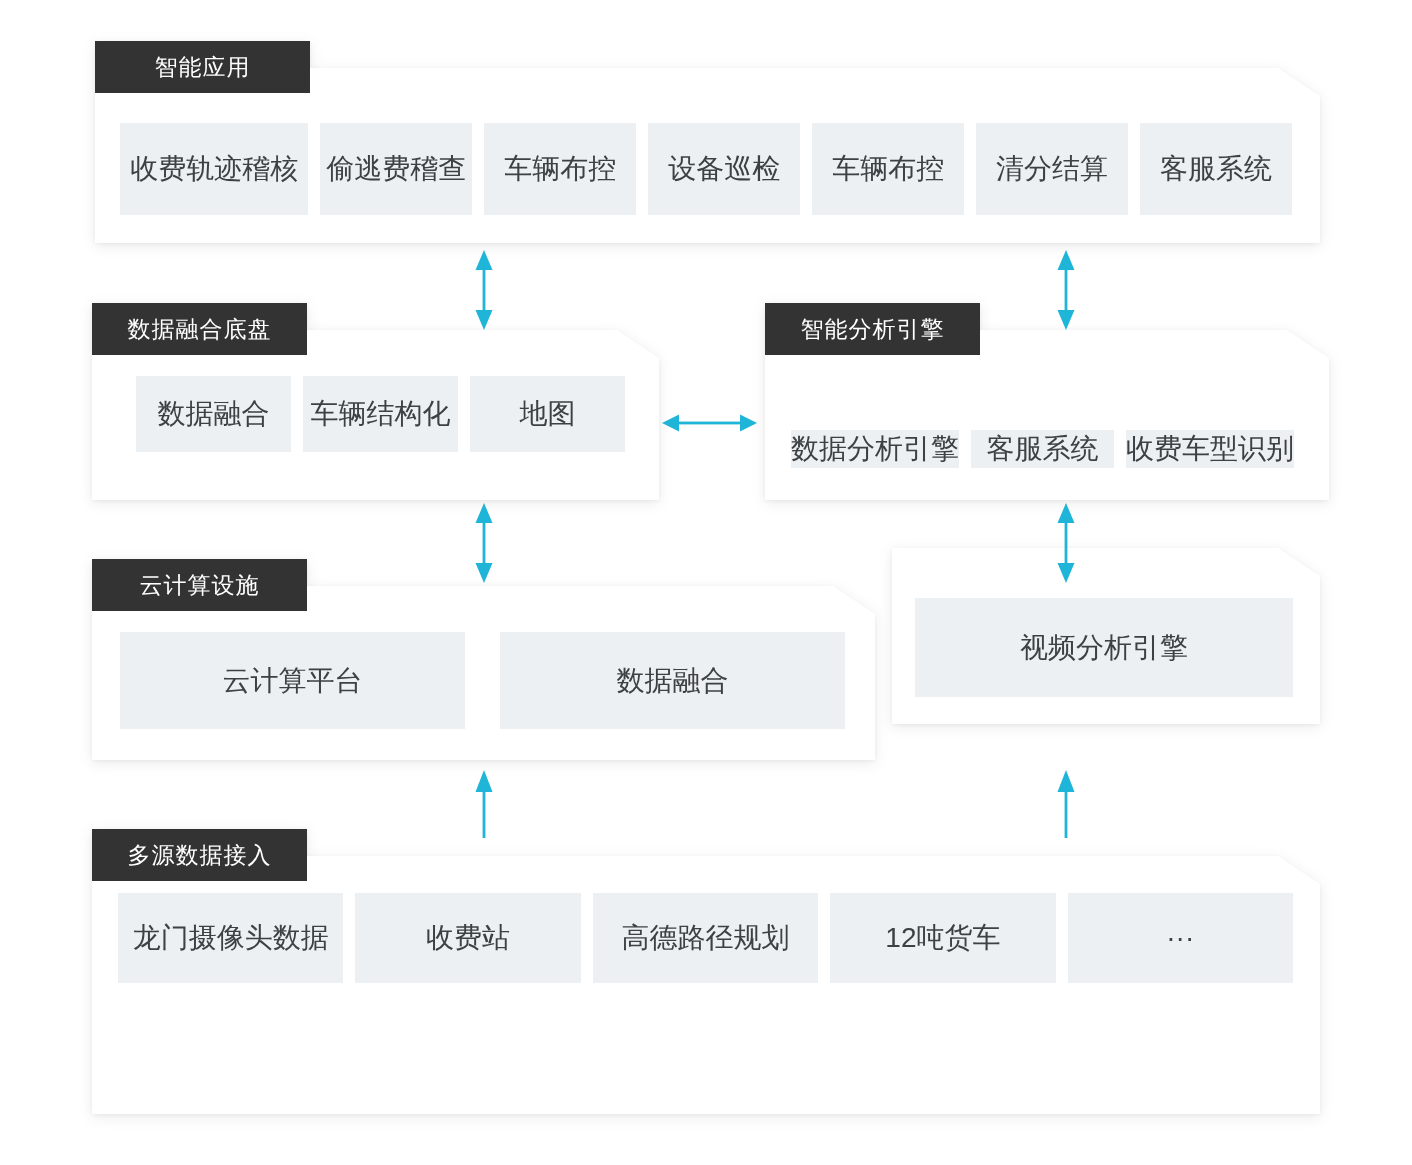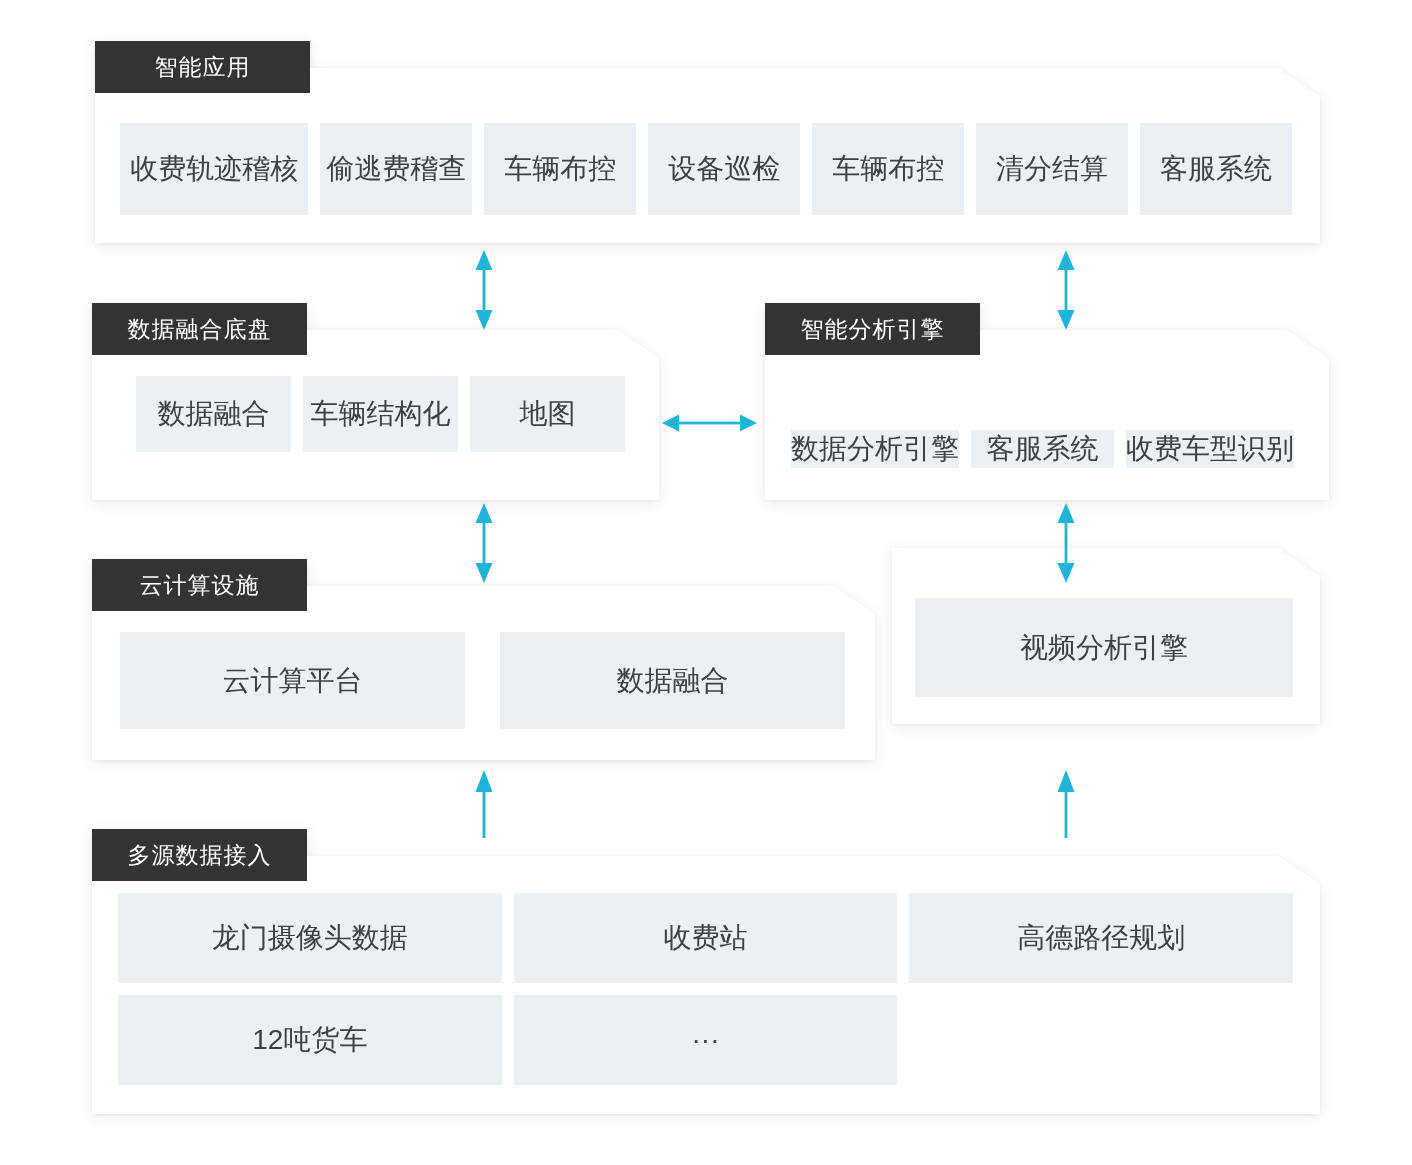--- a/index.html
+++ b/index.html
@@ -50,21 +50,21 @@
 
   .panel-cloud  {left:92px;  top:586px; width:783px;  height:174px;}
   .panel-cloud .items{left:28px;right:30px;top:46px;height:97px;gap:35px;}
 
   .panel-video  {left:892px; top:548px; width:428px;  height:176px;}
   .panel-video .items{left:23px;right:27px;top:50px;height:99px;}
 
   .panel-sources{left:92px;  top:856px; width:1228px; height:258px;}
   .panel-sources .grid{
     position:absolute;left:26px;right:27px;top:37px;z-index:2;
-    display:grid;grid-template-columns:repeat(3,1fr);grid-auto-rows:90px;gap:12px;
+    display:grid;grid-template-columns:repeat(5,1fr);grid-auto-rows:90px;gap:12px;
   }
   .panel-sources .grid .item:nth-child(6){letter-spacing:5px;font-weight:bold;text-indent:5px;}
 
   
   .arrow{position:absolute;color:var(--accent);line-height:0;z-index:1;}
   .arrow svg{display:block;}
 </style>
 </head>
 <body>
 

